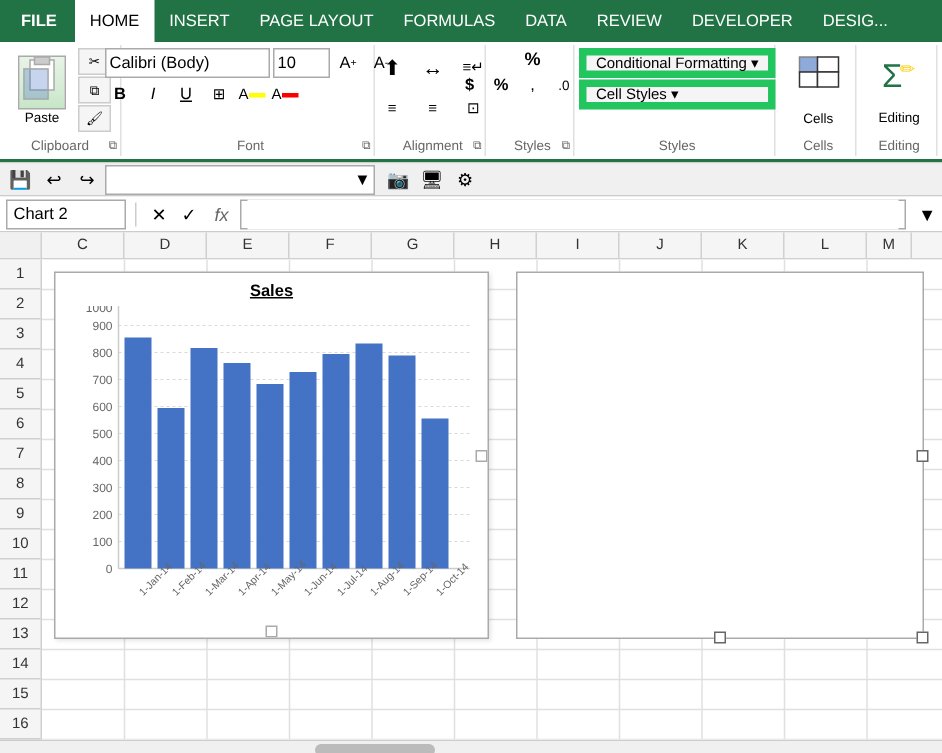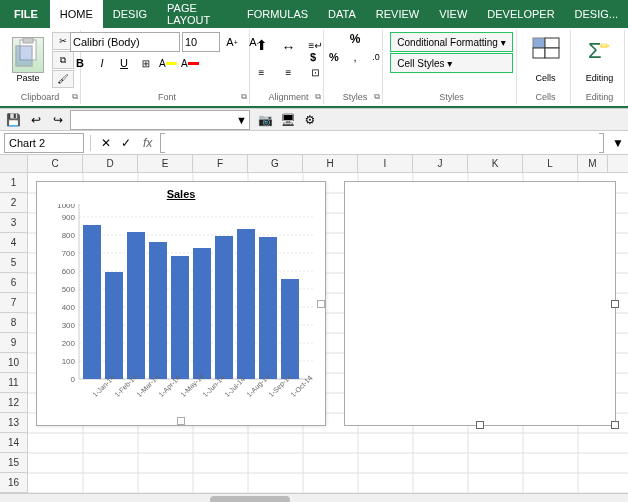--- a/index.html
+++ b/index.html
@@ -35,21 +35,21 @@
     .font-btn { width: 20px; height: 18px; border: 1px solid transparent; background: transparent; cursor: pointer; font-size: 11px; display: flex; align-items: center; justify-content: center; }
     .font-btn.bold { font-weight: bold; }
     .font-btn.italic { font-style: italic; }
     .font-btn.underline { text-decoration: underline; }
 
     
     .align-btn { width: 26px; height: 26px; border: 1px solid transparent; background: transparent; cursor: pointer; display: flex; align-items: center; justify-content: center; font-size: 14px; }
 
     
     .styles-btns { display: flex; flex-direction: column; gap: 1px; font-size: 10px; padding-bottom: 14px; }
-    .style-btn { height: 20px; padding: 0 6px; border: 1px solid #22c55e; background: #f5f5f5; cursor: pointer; white-space: nowrap; font-size: 10px; display: flex; align-items: center; text-align: center; }
+    .style-btn { height: 20px; padding: 0 6px; border: 5px solid #22c55e; background: #f5f5f5; cursor: pointer; white-space: nowrap; font-size: 10px; display: flex; align-items: center; text-align: center; }
 
     
     .cells-btn { display: flex; flex-direction: column; align-items: center; justify-content: center; padding: 4px; cursor: pointer; font-size: 9px; gap: 2px; }
     .cells-icon { font-size: 20px; }
 
     
     .editing-btn { display: flex; flex-direction: column; align-items: center; justify-content: center; padding: 4px; cursor: pointer; font-size: 9px; gap: 2px; }
     .editing-icon { font-size: 18px; }
 
     
@@ -75,26 +75,25 @@
 
     .group-bottom-expand { position: absolute; bottom: 2px; right: 2px; font-size: 8px; cursor: pointer; color: #666; }
   </style>
 </head>
 <body>
 
 <div class="ribbon">
   <div class="ribbon-tabs">
     <div class="ribbon-tab file">FILE</div>
     <div class="ribbon-tab active">HOME</div>
-    <div class="ribbon-tab">DESIG</div>
+    <div class="ribbon-tab">INSERT</div>
     <div class="ribbon-tab">PAGE LAYOUT</div>
     <div class="ribbon-tab">FORMULAS</div>
     <div class="ribbon-tab">DATA</div>
     <div class="ribbon-tab">REVIEW</div>
-    <div class="ribbon-tab">VIEW</div>
     <div class="ribbon-tab">DEVELOPER</div>
     <div class="ribbon-tab">DESIG...</div>
   </div>
 
   <div class="ribbon-content">
 
     <div class="ribbon-group" style="flex-direction:row; align-items:flex-start; padding-bottom: 16px;">
       <div class="ribbon-group-content" style="flex-direction:row; align-items:center; gap:2px; padding-bottom:0;">
         <div class="paste-btn">
           <div class="paste-icon">

